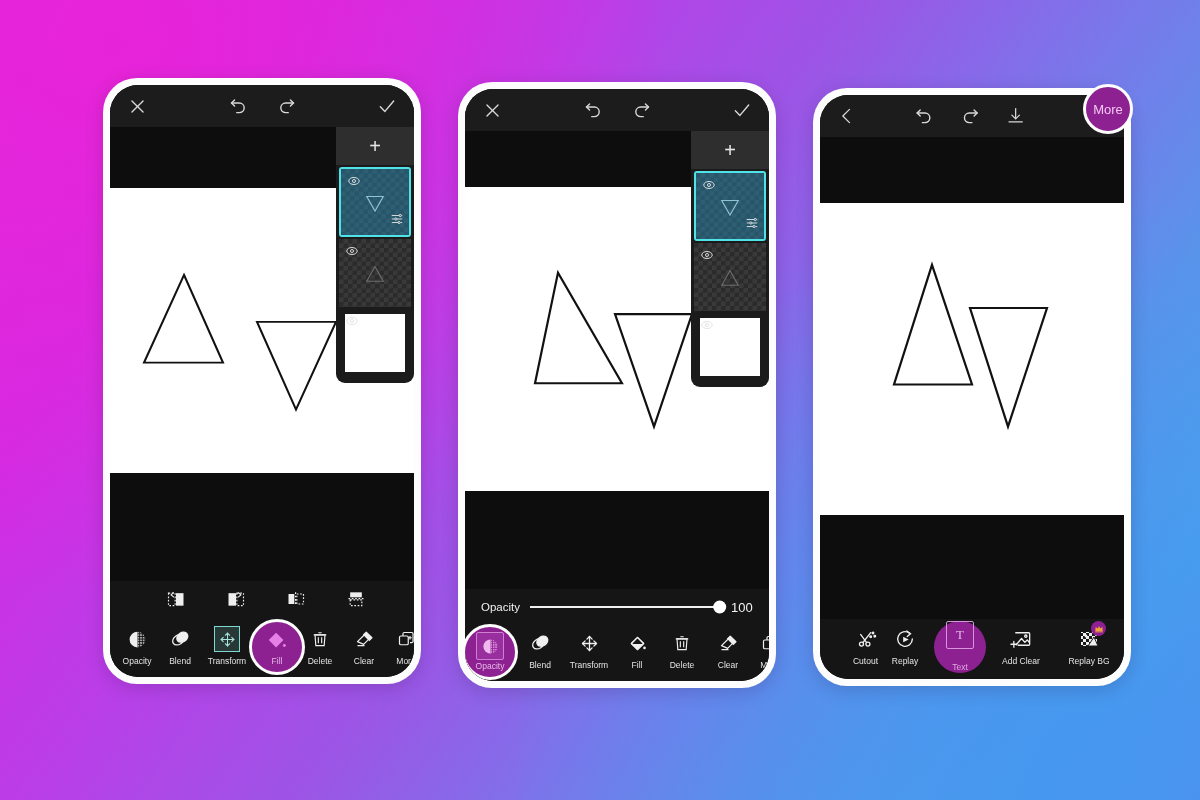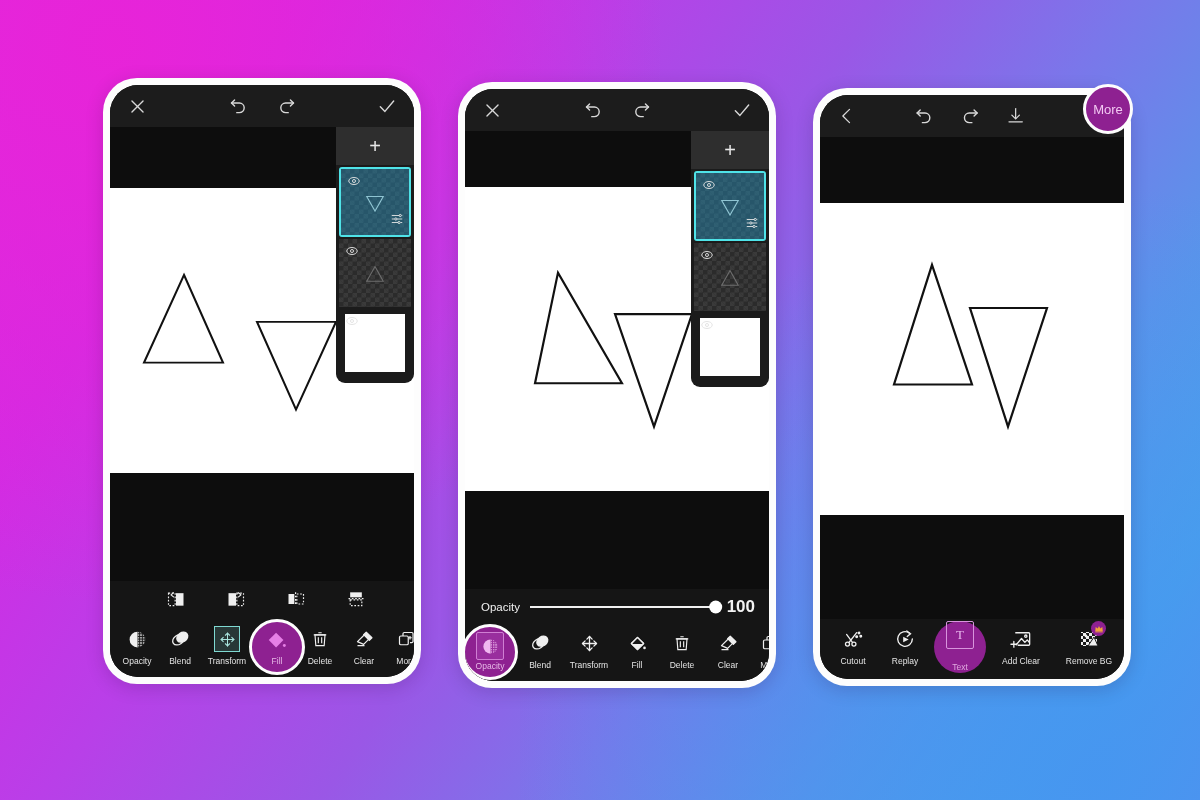--- a/index.html
+++ b/index.html
@@ -194,21 +194,21 @@
     height: 2px;
     background: #f0f0f0;
     position: relative;
   }
   .slider-knob {
     position: absolute; top: 50%; right: 0;
     transform: translate(40%, -50%);
     width: 13px; height: 13px; border-radius: 50%;
     background: #fff;
   }
-  .opacity-value { font-size: 17px; color: #f2f2f2; min-width: 24px; font-weight: bold; }
+  .opacity-value { font-size: 13px; color: #f2f2f2; min-width: 24px; }
 
   .tool-row {
     height: 56px;
     display: flex; align-items: flex-start;
     padding-top: 5px;
     position: relative;
   }
   .tool {
     flex: 0 0 auto;
     display: flex; flex-direction: column; align-items: center;
@@ -708,21 +708,21 @@
           <div class="canvas-white" style="top:66px; bottom:104px;">
             <svg class="tri" style="left:0;top:0;width:100%;height:100%;" viewBox="0 0 304 318" preserveAspectRatio="none">
               <polygon points="112,63 152,185 74,185" fill="none" stroke="#111" stroke-width="2.2"></polygon>
               <polygon points="150,107 227,107 188,228" fill="none" stroke="#111" stroke-width="2.2"></polygon>
             </svg>
           </div>
         </div>
 
         <div class="bottom">
           <div class="tool-row" style="padding-left:8px; padding-top:7px; height:60px;">
-            <div class="tool" style="width:50px;">
+            <div class="tool" style="width:50px;align-items:flex-end;">
               <span class="tool-ico">
                 <svg width="22" height="22" viewBox="0 0 24 24" fill="none" stroke="#efefef" stroke-width="1.4" stroke-linecap="round">
                     <circle cx="6" cy="17.5" r="2.2"></circle>
                     <circle cx="13" cy="17.5" r="2.2"></circle>
                     <path d="M7.6 15.8 16 5M11.4 15.8 5 7"></path>
                     <circle cx="18.5" cy="5.5" r="0.9" fill="#efefef"></circle>
                     <circle cx="20.5" cy="9" r="0.9" fill="#efefef"></circle>
                     <circle cx="16" cy="9.5" r="0.9" fill="#efefef"></circle>
                   </svg>
               </span>
@@ -777,21 +777,21 @@
                     <path d="M11 19 17 10l4 9z" fill="#efefef" stroke="#1a1a1a" stroke-width="1"></path>
                     <circle cx="9" cy="9" r="1.4" fill="#efefef"></circle>
                   </svg>
                 <span class="badge-crown">
                   <svg width="10" height="10" viewBox="0 0 24 24">
                       <path d="M3 17 4 7l5 4 3-6 3 6 5-4 1 10z" fill="#f0a33a"></path>
                       <rect x="3" y="17.5" width="18" height="2.5" fill="#f0a33a"></rect>
                     </svg>
                 </span>
               </span>
-              <span class="tool-label">Remove BG</span>
+              <span class="tool-label">Replay BG</span>
             </div>
 
           </div>
         </div>
 
       </div>
     </div>
   </div>
 </div>
 

